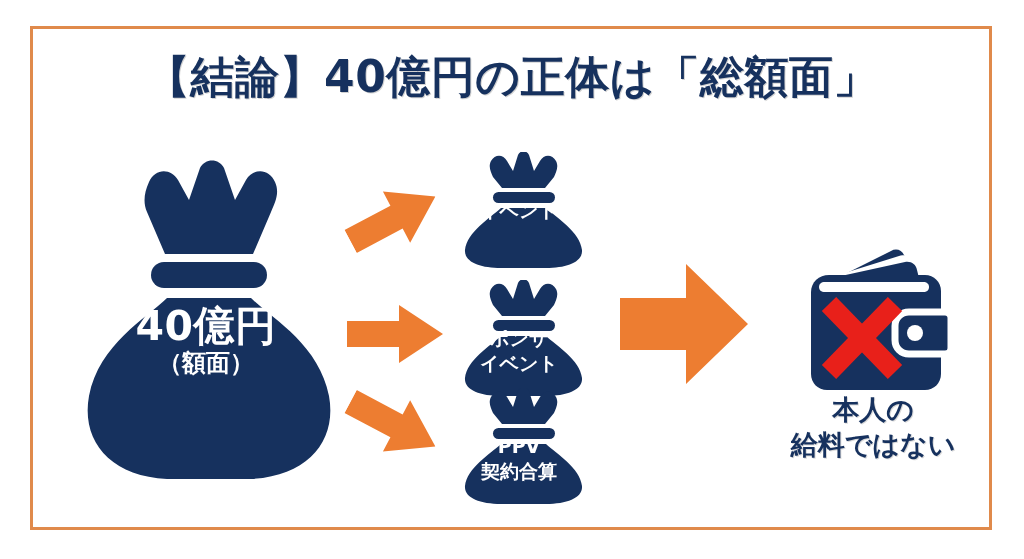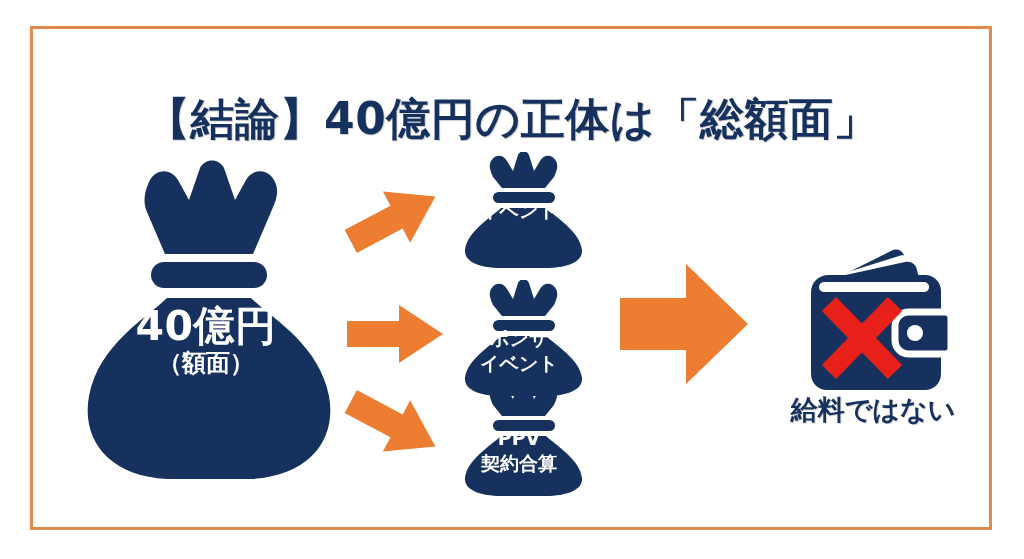--- a/index.html
+++ b/index.html
@@ -39,21 +39,20 @@
     left: 0;
     top: 48px;
     width: 1024px;
     text-align: center;
     font-size: 44px;
     font-weight: 700;
     letter-spacing: 0.5px;
     color: #16315E;
     white-space: nowrap;
     text-shadow: 1px 1px 0 rgba(0,0,0,0.18);
-    margin-top: 42px;
   }
 
   
   #bigbag {
     position: absolute;
     left: 75px;
     top: 158px;
     width: 262px;
     height: 322px;
   }
@@ -92,21 +91,21 @@
     width: 128px;
     text-align: center;
     color: #ffffff;
     font-size: 19px;
     font-weight: 700;
     line-height: 1.32;
     pointer-events: none;
   }
   #sbag1 { left: 455px; top: 152px; }
   #sbag2 { left: 455px; top: 280px; }
-  #sbag3 { left: 455px; top: 380px; }
+  #sbag3 { left: 455px; top: 388px; }
 
   
   .arrow-small {
     position: absolute;
     width: 96px;
     height: 62px;
   }
   #arrow1 { left: 345px; top: 188px; transform: rotate(-28deg); }
   #arrow2 { left: 347px; top: 303px; }
   #arrow3 { left: 345px; top: 393px; transform: rotate(28deg); }
@@ -264,16 +263,17 @@
       <circle cx="120" cy="85" r="8" fill="#ffffff"></circle>
 
       <g stroke="#E8201A" stroke-width="20" stroke-linecap="butt">
         <line x1="34" y1="56" x2="100" y2="124"></line>
         <line x1="100" y1="56" x2="34" y2="124"></line>
       </g>
     </svg>
   </div>
 
   <div id="wallet-caption" style="color: rgb(22, 49, 94);">
+    <div>本人の</div>
     <div>給料ではない</div>
   </div>
 
 </div>
 
 </body></html>

